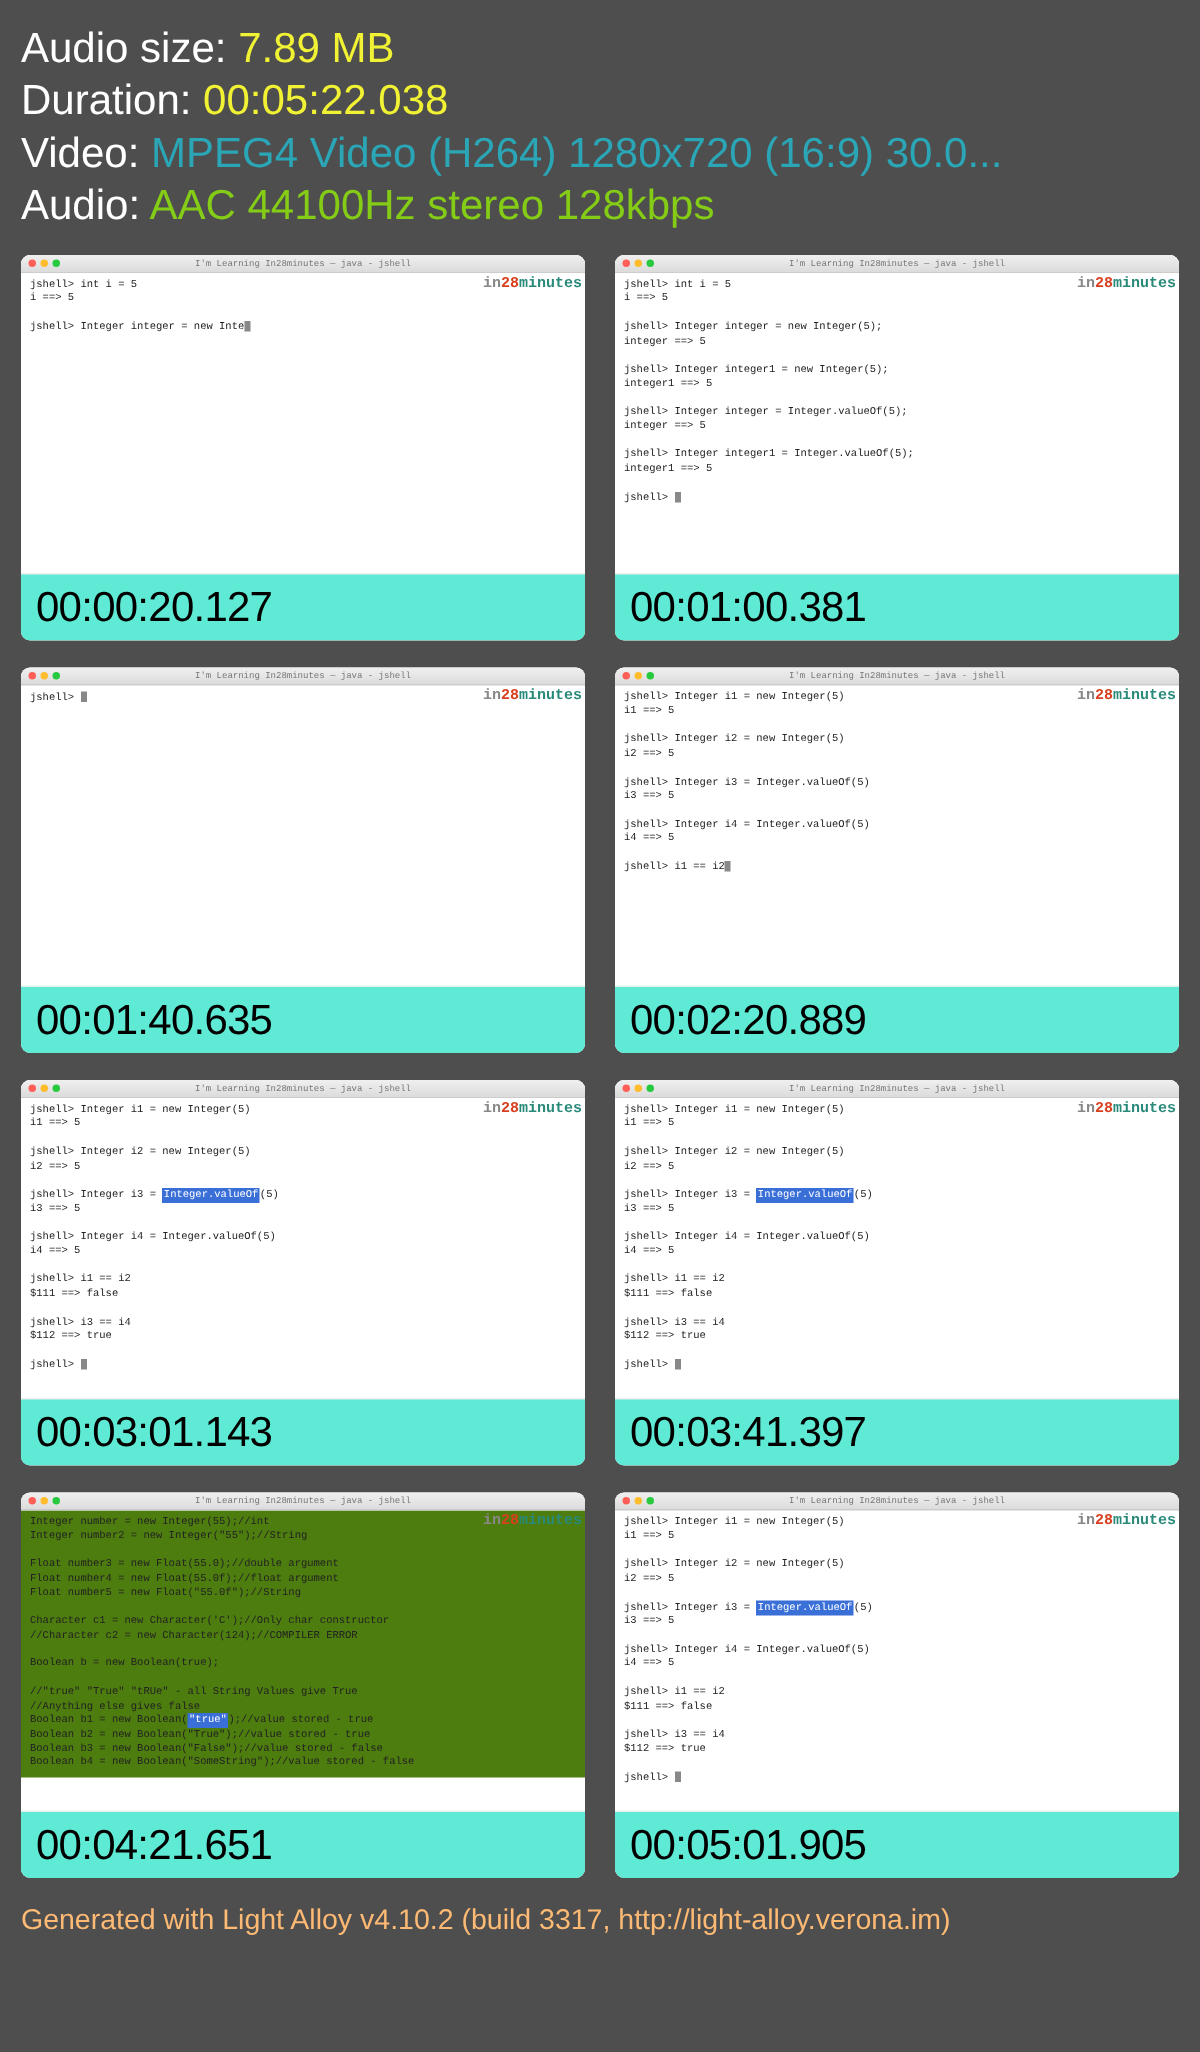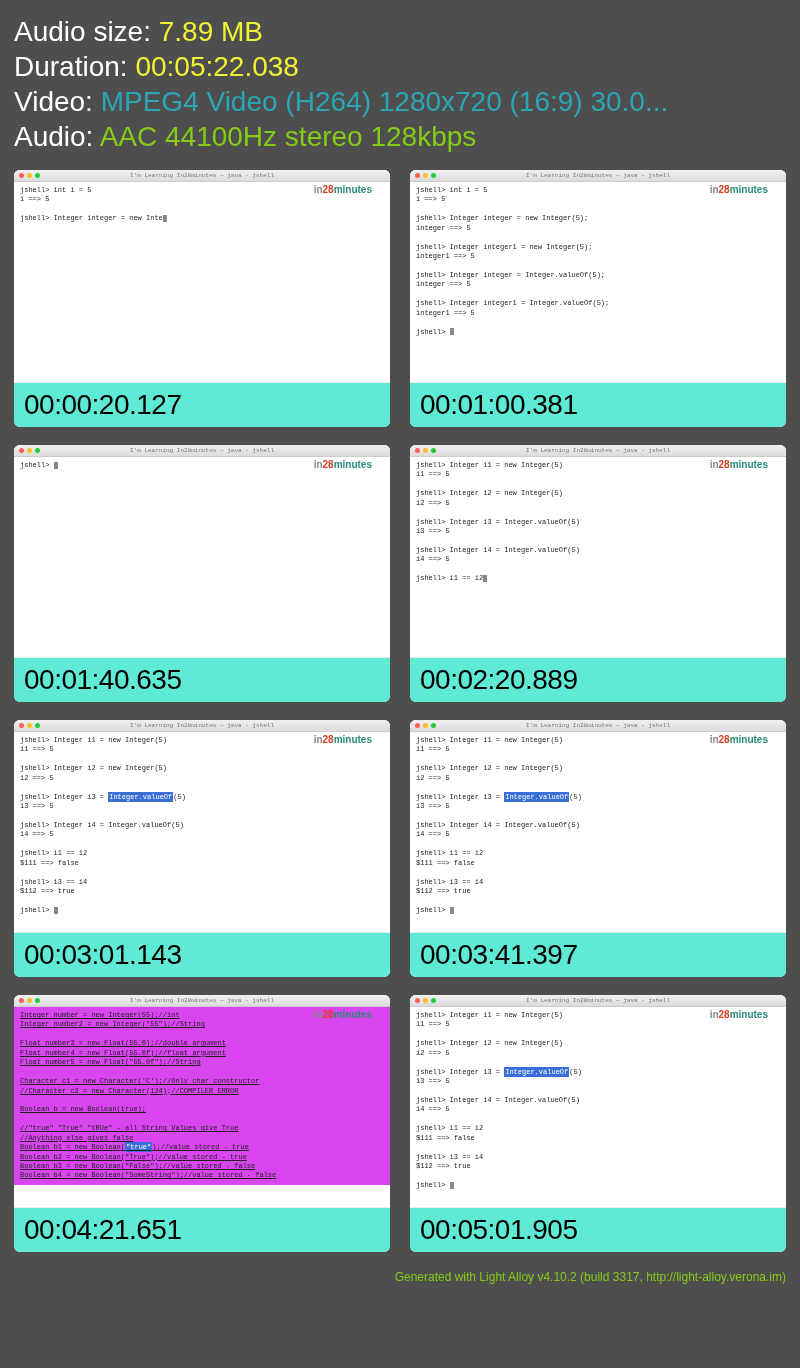--- a/index.html
+++ b/index.html
@@ -64,22 +64,22 @@
   .dot.grn { background: #27c93f; }
   .titlebar-title {
     position: absolute;
     left: 50%;
     transform: translateX(-50%);
     white-space: nowrap;
   }
   .brand {
     position: absolute;
     top: 14px;
-    right: 18px;
-    font-family: Liberation Sans, sans-serif;
+    right: 2px;
+    font-family: Liberation Mono, monospace;
     font-size: 10px;
     font-weight: bold;
     color: #888;
   }
   .brand .n28 { color: #d84020; }
   .brand .min { color: #2a8a7a; }
   .codearea {
     padding: 4px 6px;
     line-height: 1.35;
     white-space: pre;
@@ -92,25 +92,24 @@
     padding: 6px 10px;
     border-top: 1px solid #eee;
   }
   .thumb-time span {
     font-family: Arial, sans-serif;
     font-size: 28px;
     color: #000;
     letter-spacing: -0.5px;
   }
   .footer {
-    color: #84cc16;
-    font-size: 12px;
-    text-align: right;
-  }
-  .bluebg { background: #d946ef; text-decoration: underline; }
+    color: #fdba74;
+    font-size: 19px;
+  }
+  .bluebg { background: #4d7c0f; }
 </style>
 </head>
 <body>
 
 <div class="meta-block">
   <div class="meta-row">
     <span class="meta-label">Audio size:</span>
     <span class="val-yellow">7.89 MB</span>
   </div>
   <div class="meta-row">

